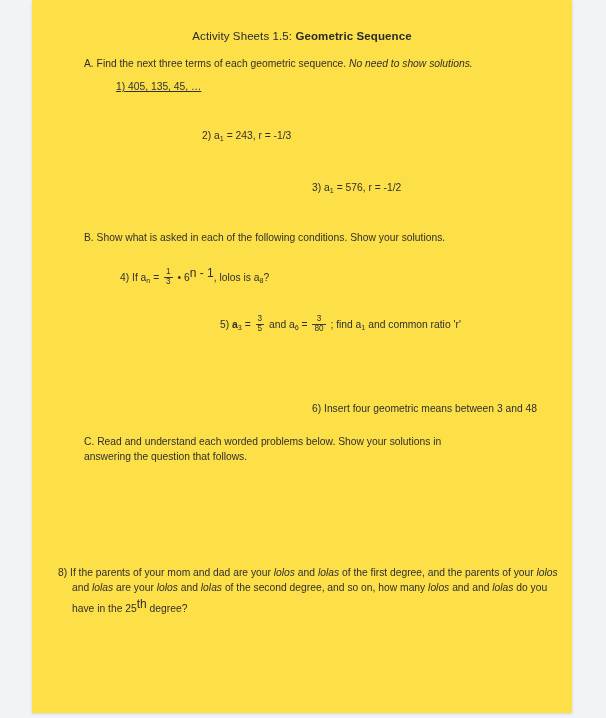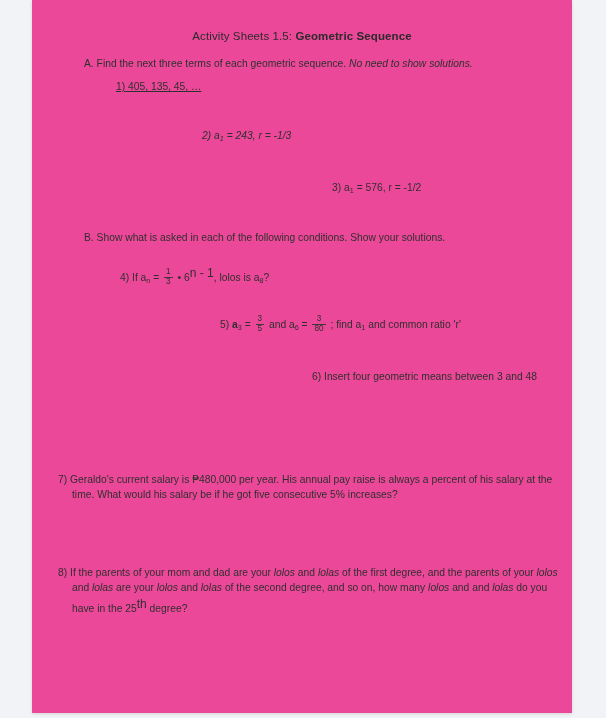--- a/index.html
+++ b/index.html
@@ -12,21 +12,21 @@
     background: #f1f3f6;
     font-family: "Liberation Sans", sans-serif;
     overflow: hidden;
   }
   .page {
     position: absolute;
     left: 32px;
     top: 0;
     width: 540px;
     height: 713px;
-    background: #ec4899;
+    background: #fde047;
     box-shadow: 0 1px 3px rgba(0,0,0,0.13);
     overflow: hidden;
   }
   .sheet-title {
     text-align: center;
     font-size: 11.5px;
     color: #2b2b2b;
     margin-top: 30px;
     letter-spacing: 0.1px;
   }
@@ -68,26 +68,26 @@
   .frac .den {
     display: block;
     border-top: 1px solid #3a3a3a;
     padding: 0 2px;
   }
   .bold { font-weight: bold; }
 
   
   .p-a-head { position: absolute; left: 26px; top: 57px; }
   .p-1 { position: absolute; left: 84px; top: 80px; text-decoration: underline; }
-  .p-2 { position: absolute; left: 170px; top: 129px; font-style: italic; }
-  .p-3 { position: absolute; left: 280px; top: 181px; margin-left: 20px; }
+  .p-2 { position: absolute; left: 170px; top: 129px; }
+  .p-3 { position: absolute; left: 280px; top: 181px; }
   .p-b-head { position: absolute; left: 26px; top: 231px; }
   .p-4 { position: absolute; left: 88px; top: 265px; }
   .p-5 { position: absolute; left: 188px; top: 316px; }
-  .p-6 { position: absolute; left: 280px; top: 370px; }
+  .p-6 { position: absolute; left: 280px; top: 402px; }
   .p-c-head { position: absolute; left: 26px; top: 435px; width: 400px; }
   .p-7 { position: absolute; left: 26px; top: 473px; width: 482px; }
   .p-8 { position: absolute; left: 26px; top: 566px; width: 490px; }
   .hang {
     padding-left: 14px;
     text-indent: -14px;
   }
 </style>
 </head>
 <body>
@@ -129,24 +129,23 @@
   <div class="item p-5">
     <span>5)</span>
     <span class="bold">a</span><sub>3</sub><span> = </span><span class="frac"><span class="num">3</span><span class="den">5</span></span><span> and a</span><sub>6</sub><span> = </span><span class="frac"><span class="num">3</span><span class="den">80</span></span><span> ; find a</span><sub>1</sub><span> and common ratio 'r'</span>
   </div>
 
   <div class="item p-6">
     <span>6)</span>
     <span>Insert four geometric means between 3 and 48</span>
   </div>
 
+  <div class="section-head p-c-head">
+    <span>C. Read and understand each worded problems below. Show your solutions in answering the question that follows.</span>
+  </div>
 
-  <div class="item p-7 hang">
-    <span>7)</span>
-    <span>Geraldo's current salary is ₱480,000 per year. His annual pay raise is always a percent of his salary at the time. What would his salary be if he got five consecutive 5% increases?</span>
-  </div>
 
   <div class="item p-8 hang">
     <span>8)</span>
     <span>If the parents of your mom and dad are your </span><span class="ital">lolos</span><span> and </span><span class="ital">lolas</span><span> of the first degree, and the parents of your </span><span class="ital">lolos</span><span> and </span><span class="ital">lolas</span><span> are your </span><span class="ital">lolos</span><span> and </span><span class="ital">lolas</span><span> of the second degree, and so on, how many </span><span class="ital">lolos</span><span> and and </span><span class="ital">lolas</span><span> do you have in the 25</span><sup>th</sup><span> degree?</span>
   </div>
 
 </div>
 
 </body></html>

